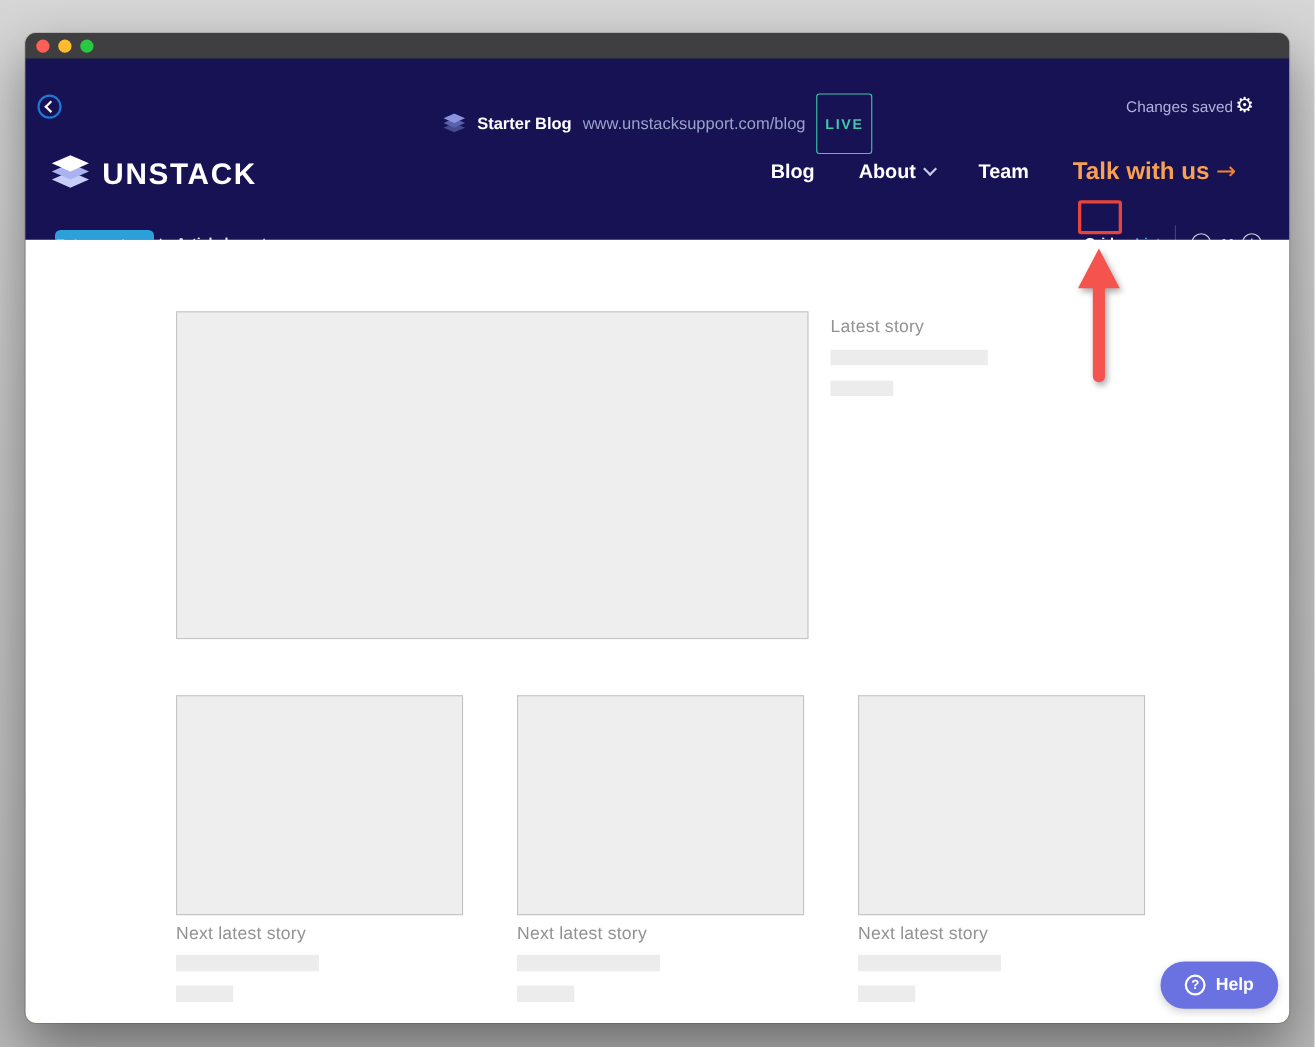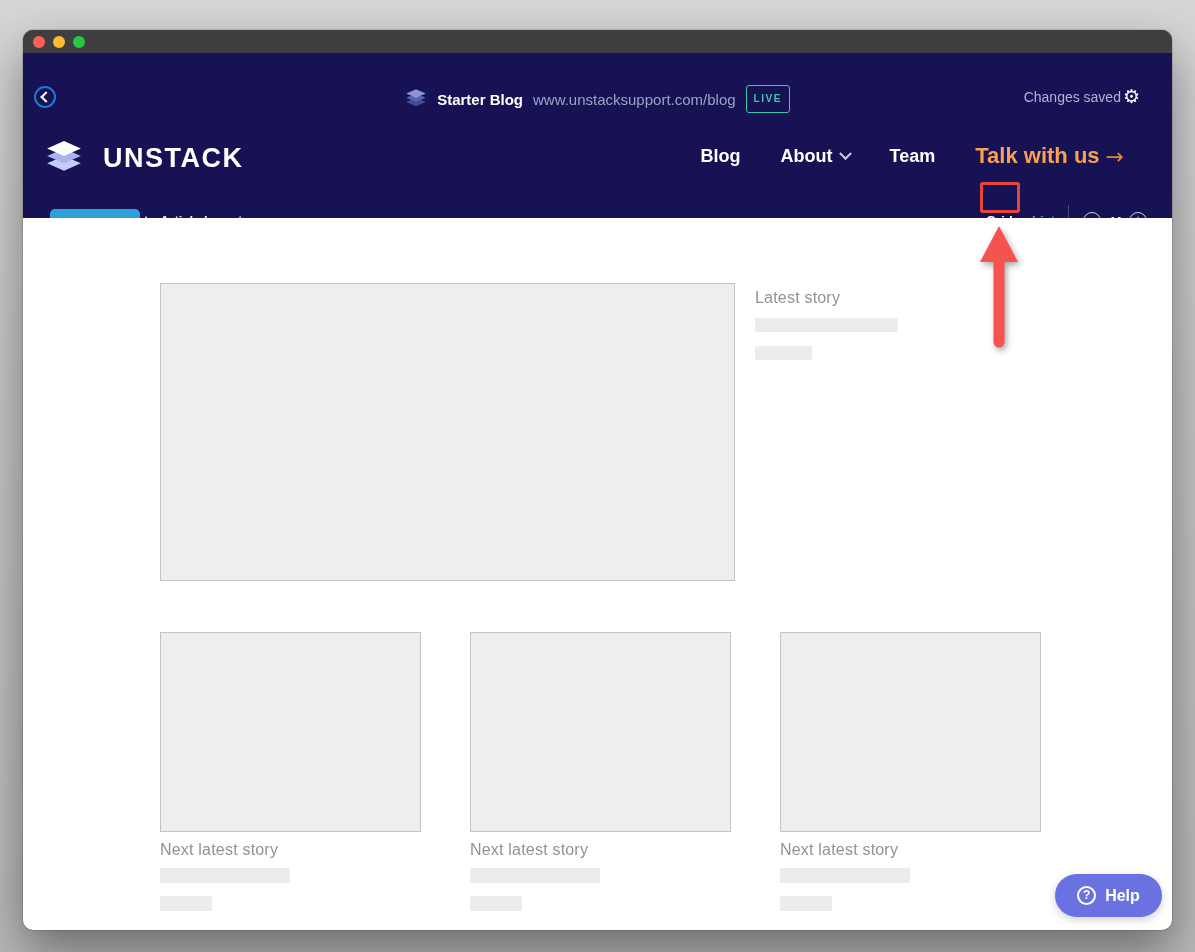--- a/index.html
+++ b/index.html
@@ -22,26 +22,26 @@
   .tl-zoom{background:#28c840;}
   
   .navy{position:absolute;left:0;top:23px;width:100%;height:165px;background:#161253;}
   
   .back-btn{position:absolute;left:11px;top:33px;width:22px;height:22px;border-radius:50%;border:2px solid #1e78d7;box-sizing:border-box;display:flex;align-items:center;justify-content:center;cursor:pointer;}
   .back-chev{width:6px;height:6px;border-left:2px solid #fff;border-bottom:2px solid #fff;transform:rotate(45deg);margin-left:2px;}
   .site-group{position:absolute;left:0;top:32px;width:100%;display:flex;justify-content:center;align-items:center;gap:10px;}
   .layers-icon-sm{width:22px;height:20px;display:block;}
   .site-name{color:#ffffff;font-size:15px;font-weight:bold;}
   .site-url{color:#9aa3c9;font-size:15px;}
-  .live-badge{color:#3fc9aa;border:1px solid #3fc9aa;border-radius:3px;font-size:10px;font-weight:bold;letter-spacing:1.5px;padding:8px 7px;line-height:1;}
+  .live-badge{color:#3fc9aa;border:1px solid #3fc9aa;border-radius:3px;font-size:13px;font-weight:bold;letter-spacing:1.5px;padding:20px 7px;line-height:1;}
   .status-group{position:absolute;right:32px;top:34px;display:flex;align-items:center;gap:2px;}
   .status-text{color:#b3b0d8;font-size:14px;}
   .gear{color:#ffffff;font-size:19px;line-height:1;cursor:pointer;font-family:"DejaVu Sans",sans-serif;}
   
-  .logo{position:absolute;left:22px;top:88px;display:flex;align-items:center;gap:20px;}
+  .logo{position:absolute;left:22px;top:88px;display:flex;align-items:center;gap:10px;}
   .layers-icon-lg{width:38px;height:34px;display:block;}
   .logo-text{color:#ffffff;font-size:27px;font-weight:bold;letter-spacing:1.5px;}
   .main-nav{position:absolute;right:48px;top:90px;display:flex;align-items:center;gap:40px;}
   .nav-link{color:#ffffff;font-size:18px;font-weight:bold;cursor:pointer;display:flex;align-items:center;gap:8px;}
   .chev-down{width:7px;height:7px;border-right:2px solid #c7cbe4;border-bottom:2px solid #c7cbe4;transform:rotate(45deg) translate(-2px,-2px);}
   .cta-link{color:#f9a052;font-size:22px;font-weight:bold;cursor:pointer;display:flex;align-items:center;gap:6px;}
   .cta-arrow{color:#f08138;font-weight:normal;font-family:"DejaVu Sans",sans-serif;}
   
   .tab{position:absolute;color:#ffffff;font-size:13px;font-weight:bold;top:160px;cursor:pointer;}
   .tab-category{left:27px;}

